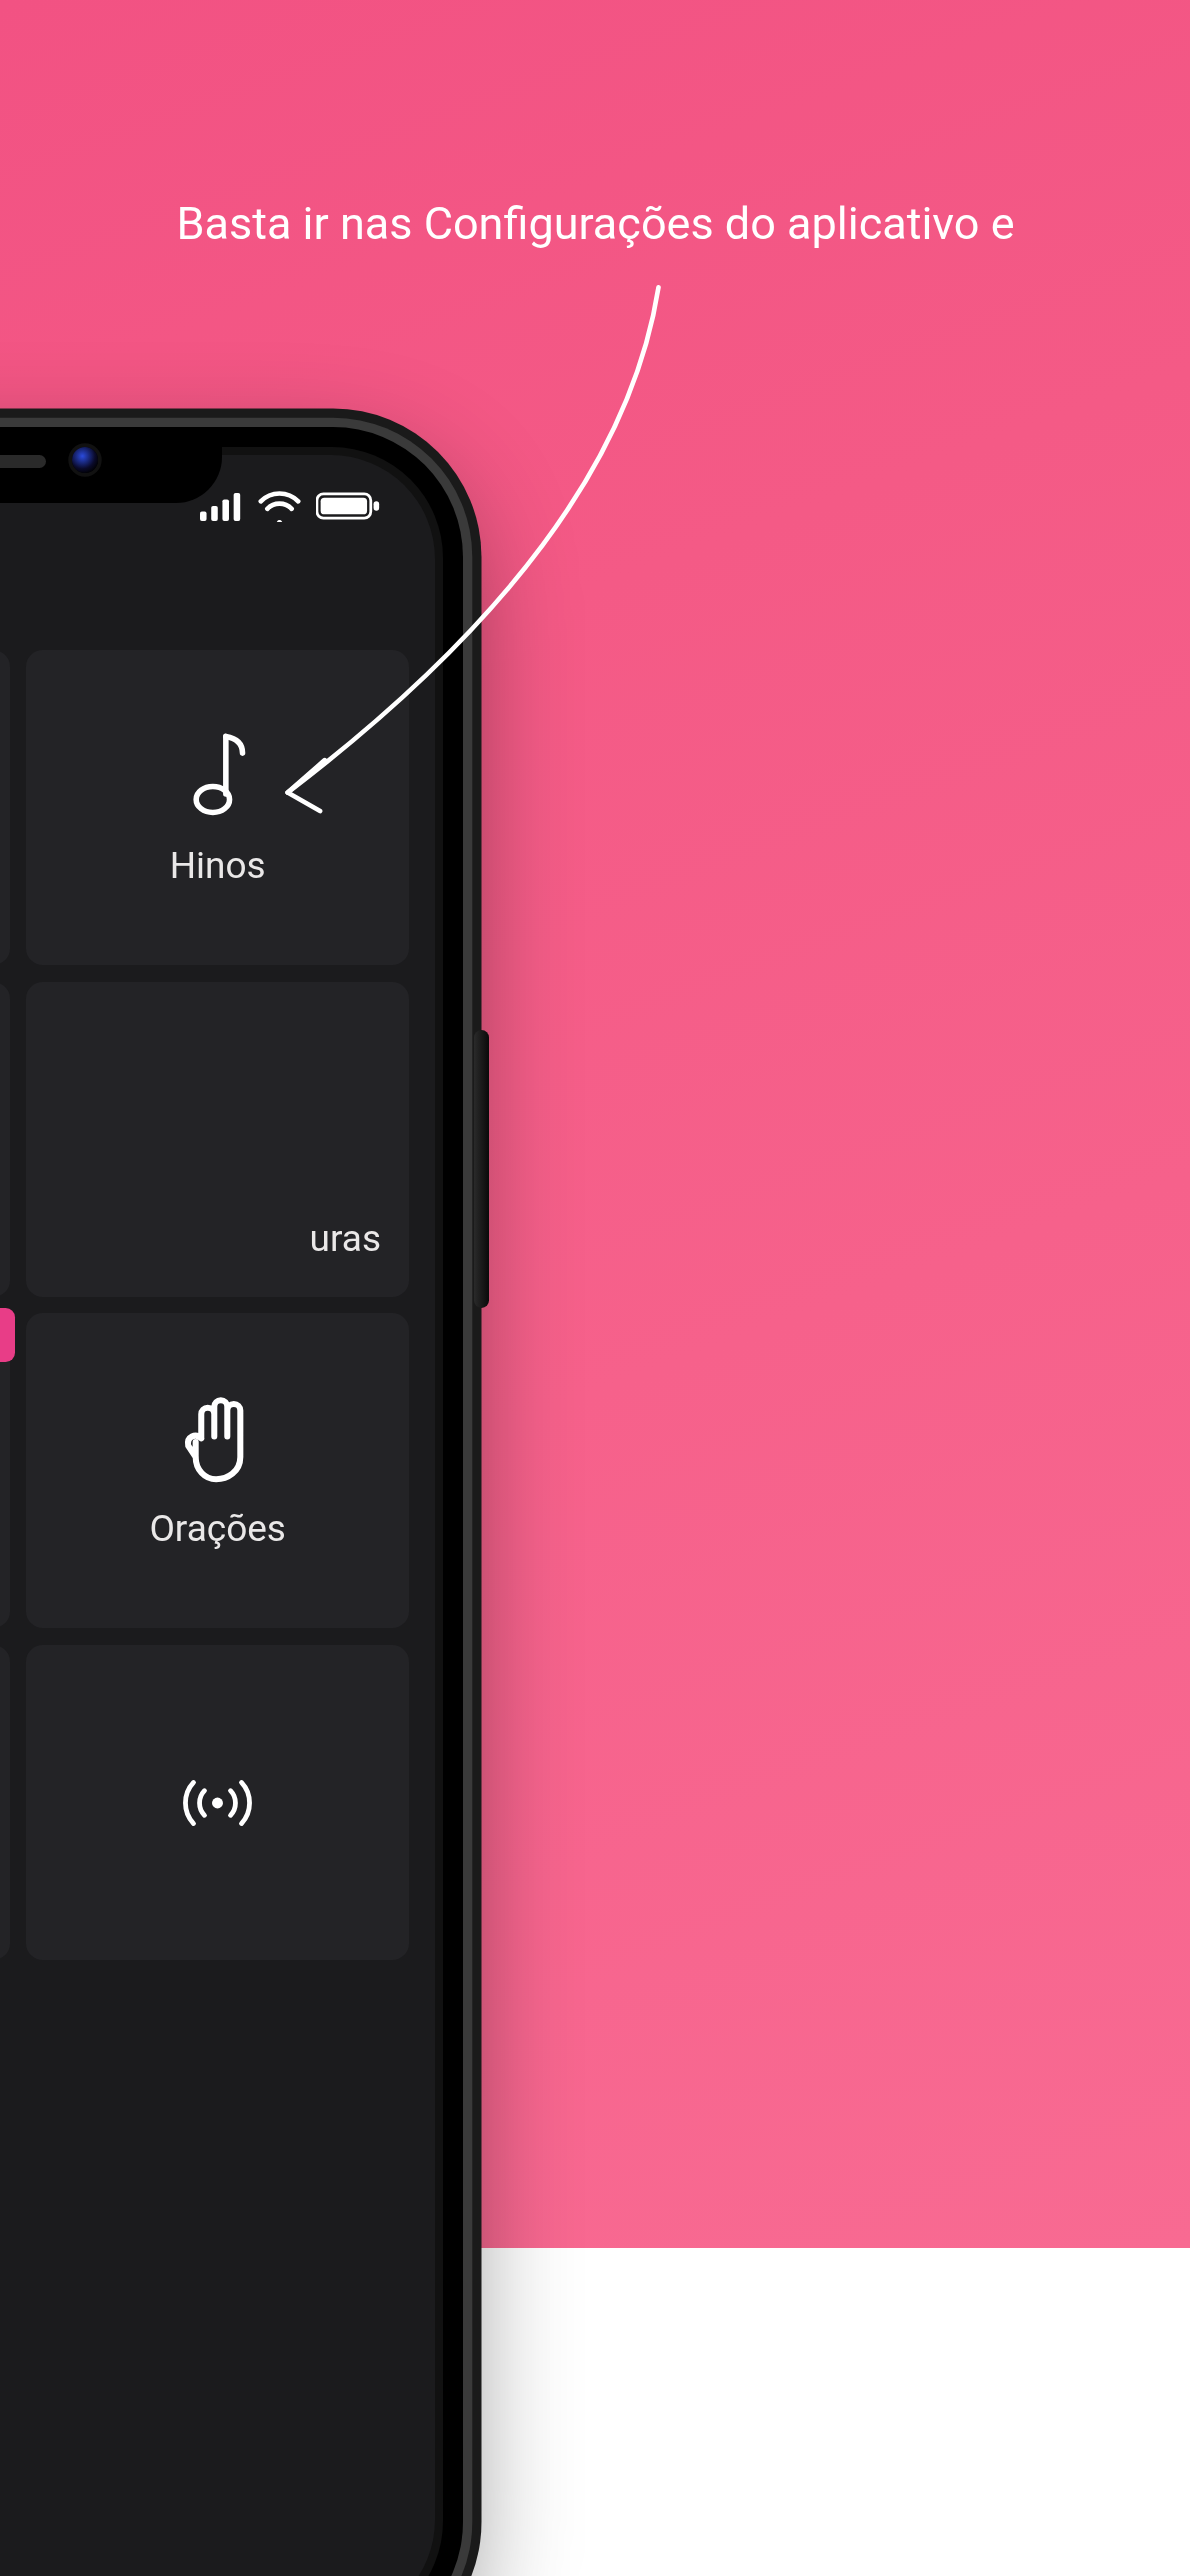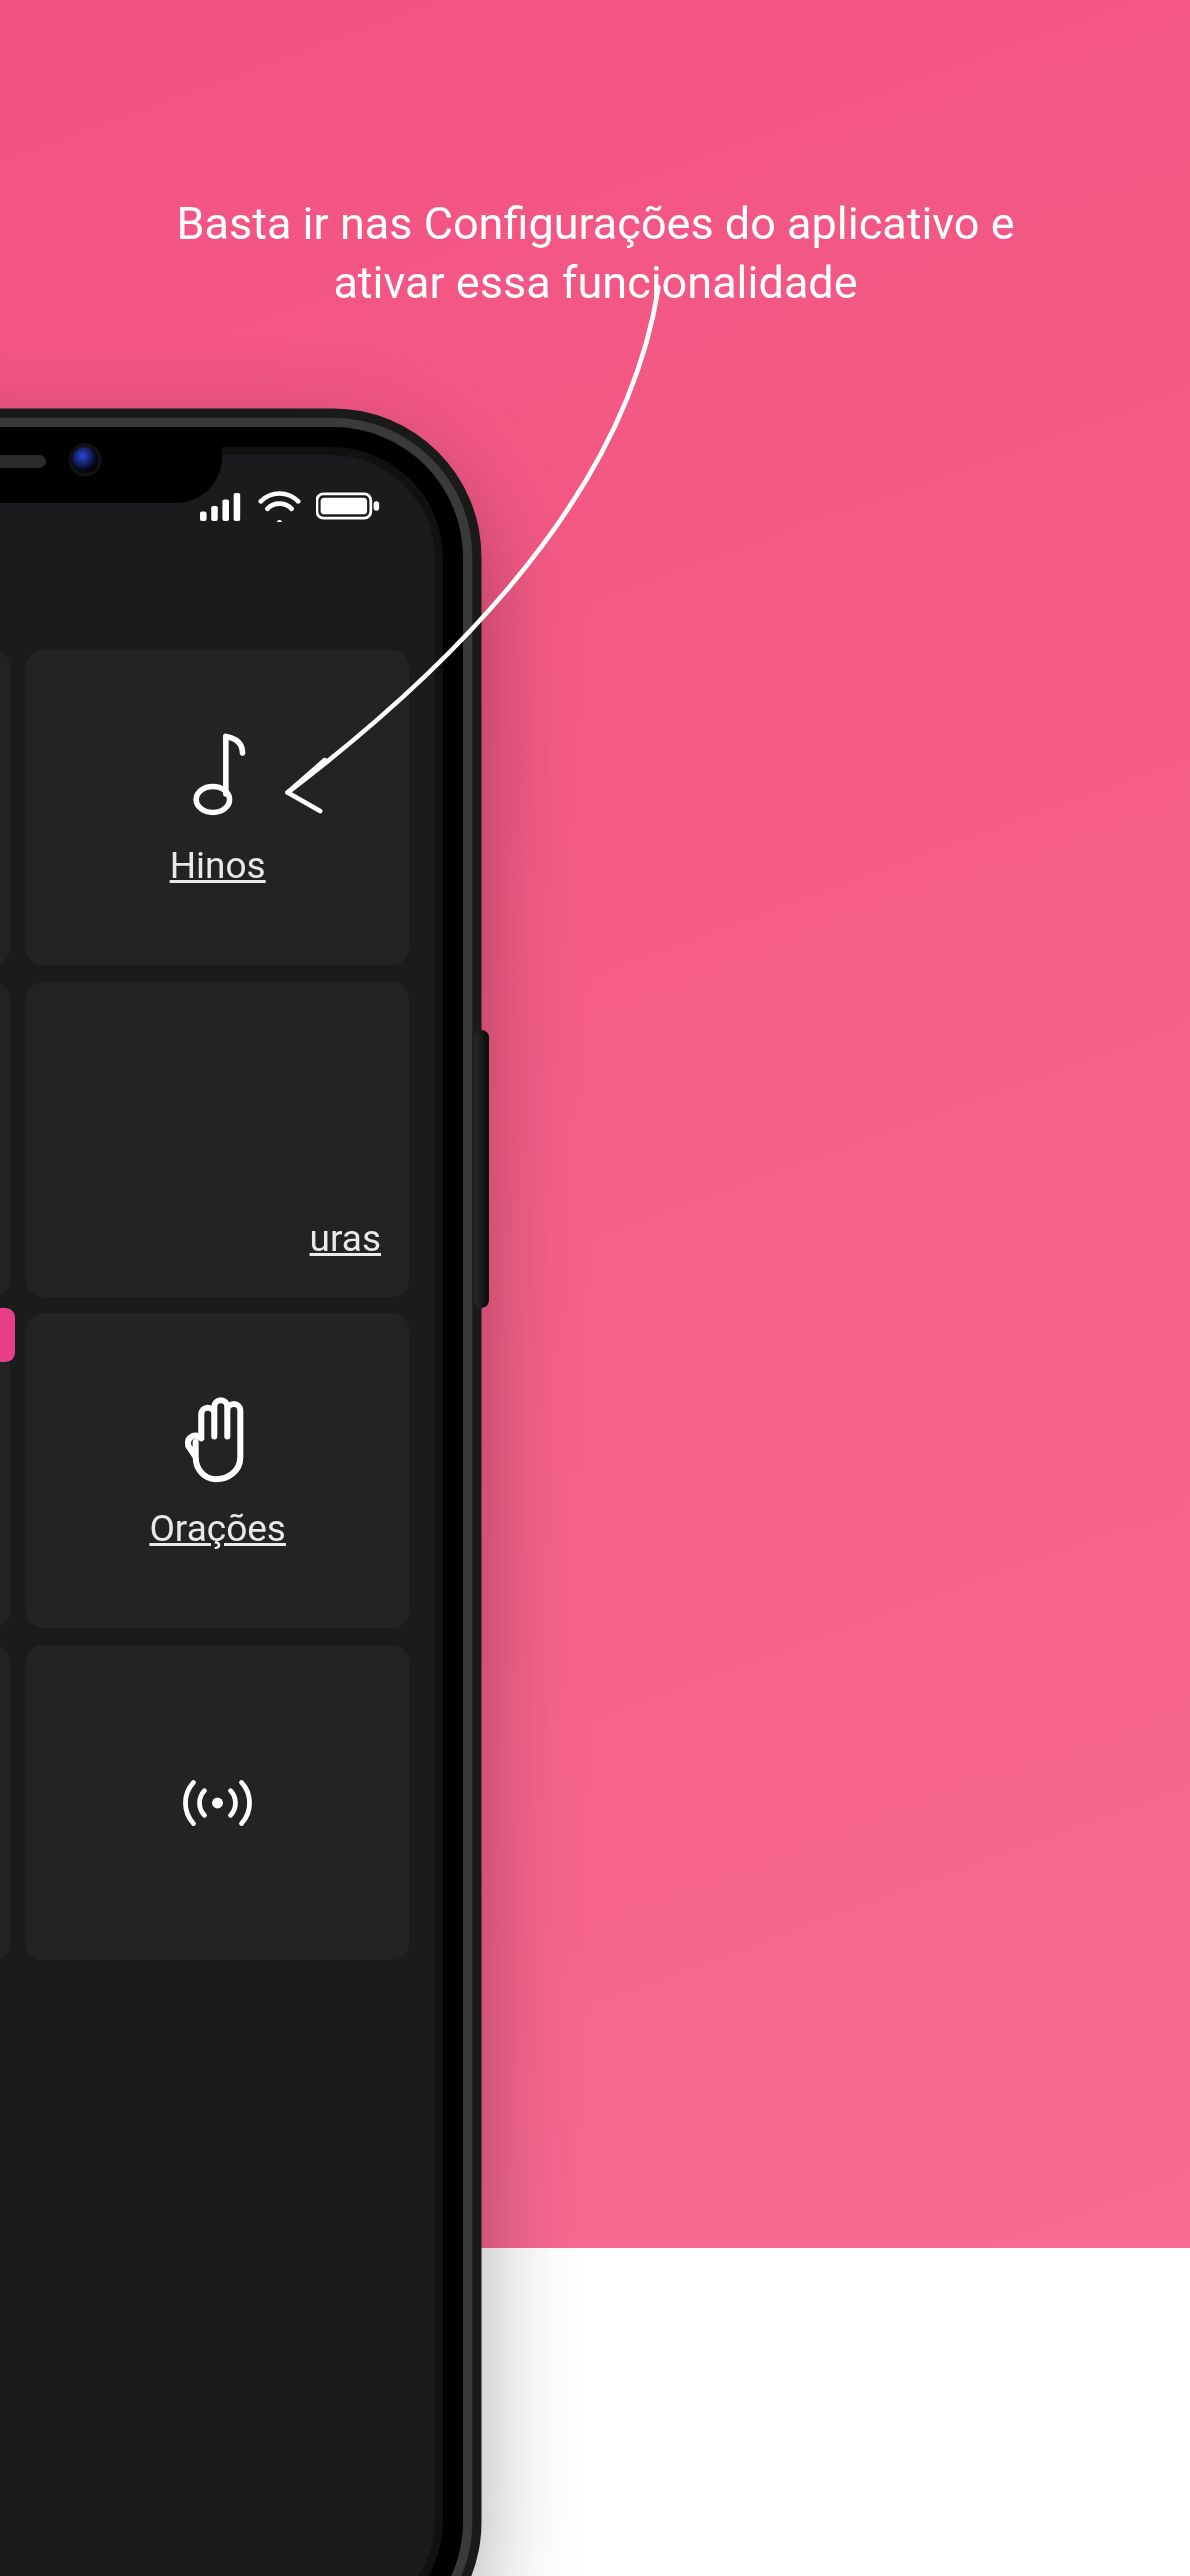--- a/index.html
+++ b/index.html
@@ -122,21 +122,20 @@
   .tile {
     position: relative;
     background: #232326;
     border-radius: 16.7px;
     display: flex;
     flex-direction: column;
     align-items: center;
     justify-content: center;
     gap: 26px;
     color: #eceaea;
-    text-decoration: underline;
   }
   .tile .label {
     font-size: 37px;
     font-weight: 400;
     text-align: center;
     color: #eae8e8;
   }
   .tile .icon { width: 89px; height: 89px; display:flex; align-items:center; justify-content:center;}
   .tile .icon svg { display:block; }
   .badge {
@@ -161,21 +160,20 @@
     z-index: 20;
   }
 </style>
 </head>
 <body>
 
 <div class="canvas">
 
   <div class="headline">
     <span>Basta ir nas Configurações do aplicativo e</span><br>
-    <span>ativar essa funcionalidade</span>
   </div>
 
   <svg class="pointer" viewBox="0 0 700 700">
     <path d="M 460 10 C 430 200, 290 380, 60 555" stroke="#ffffff" stroke-width="5" fill="none" stroke-linecap="round"></path>
     <path d="M 60 555 L 100 520 M 60 555 L 95 575" stroke="#ffffff" stroke-width="5" fill="none" stroke-linecap="round"></path>
   </svg>
 
   <div class="phone">
     <div class="side-button"></div>
     <div class="notch">

